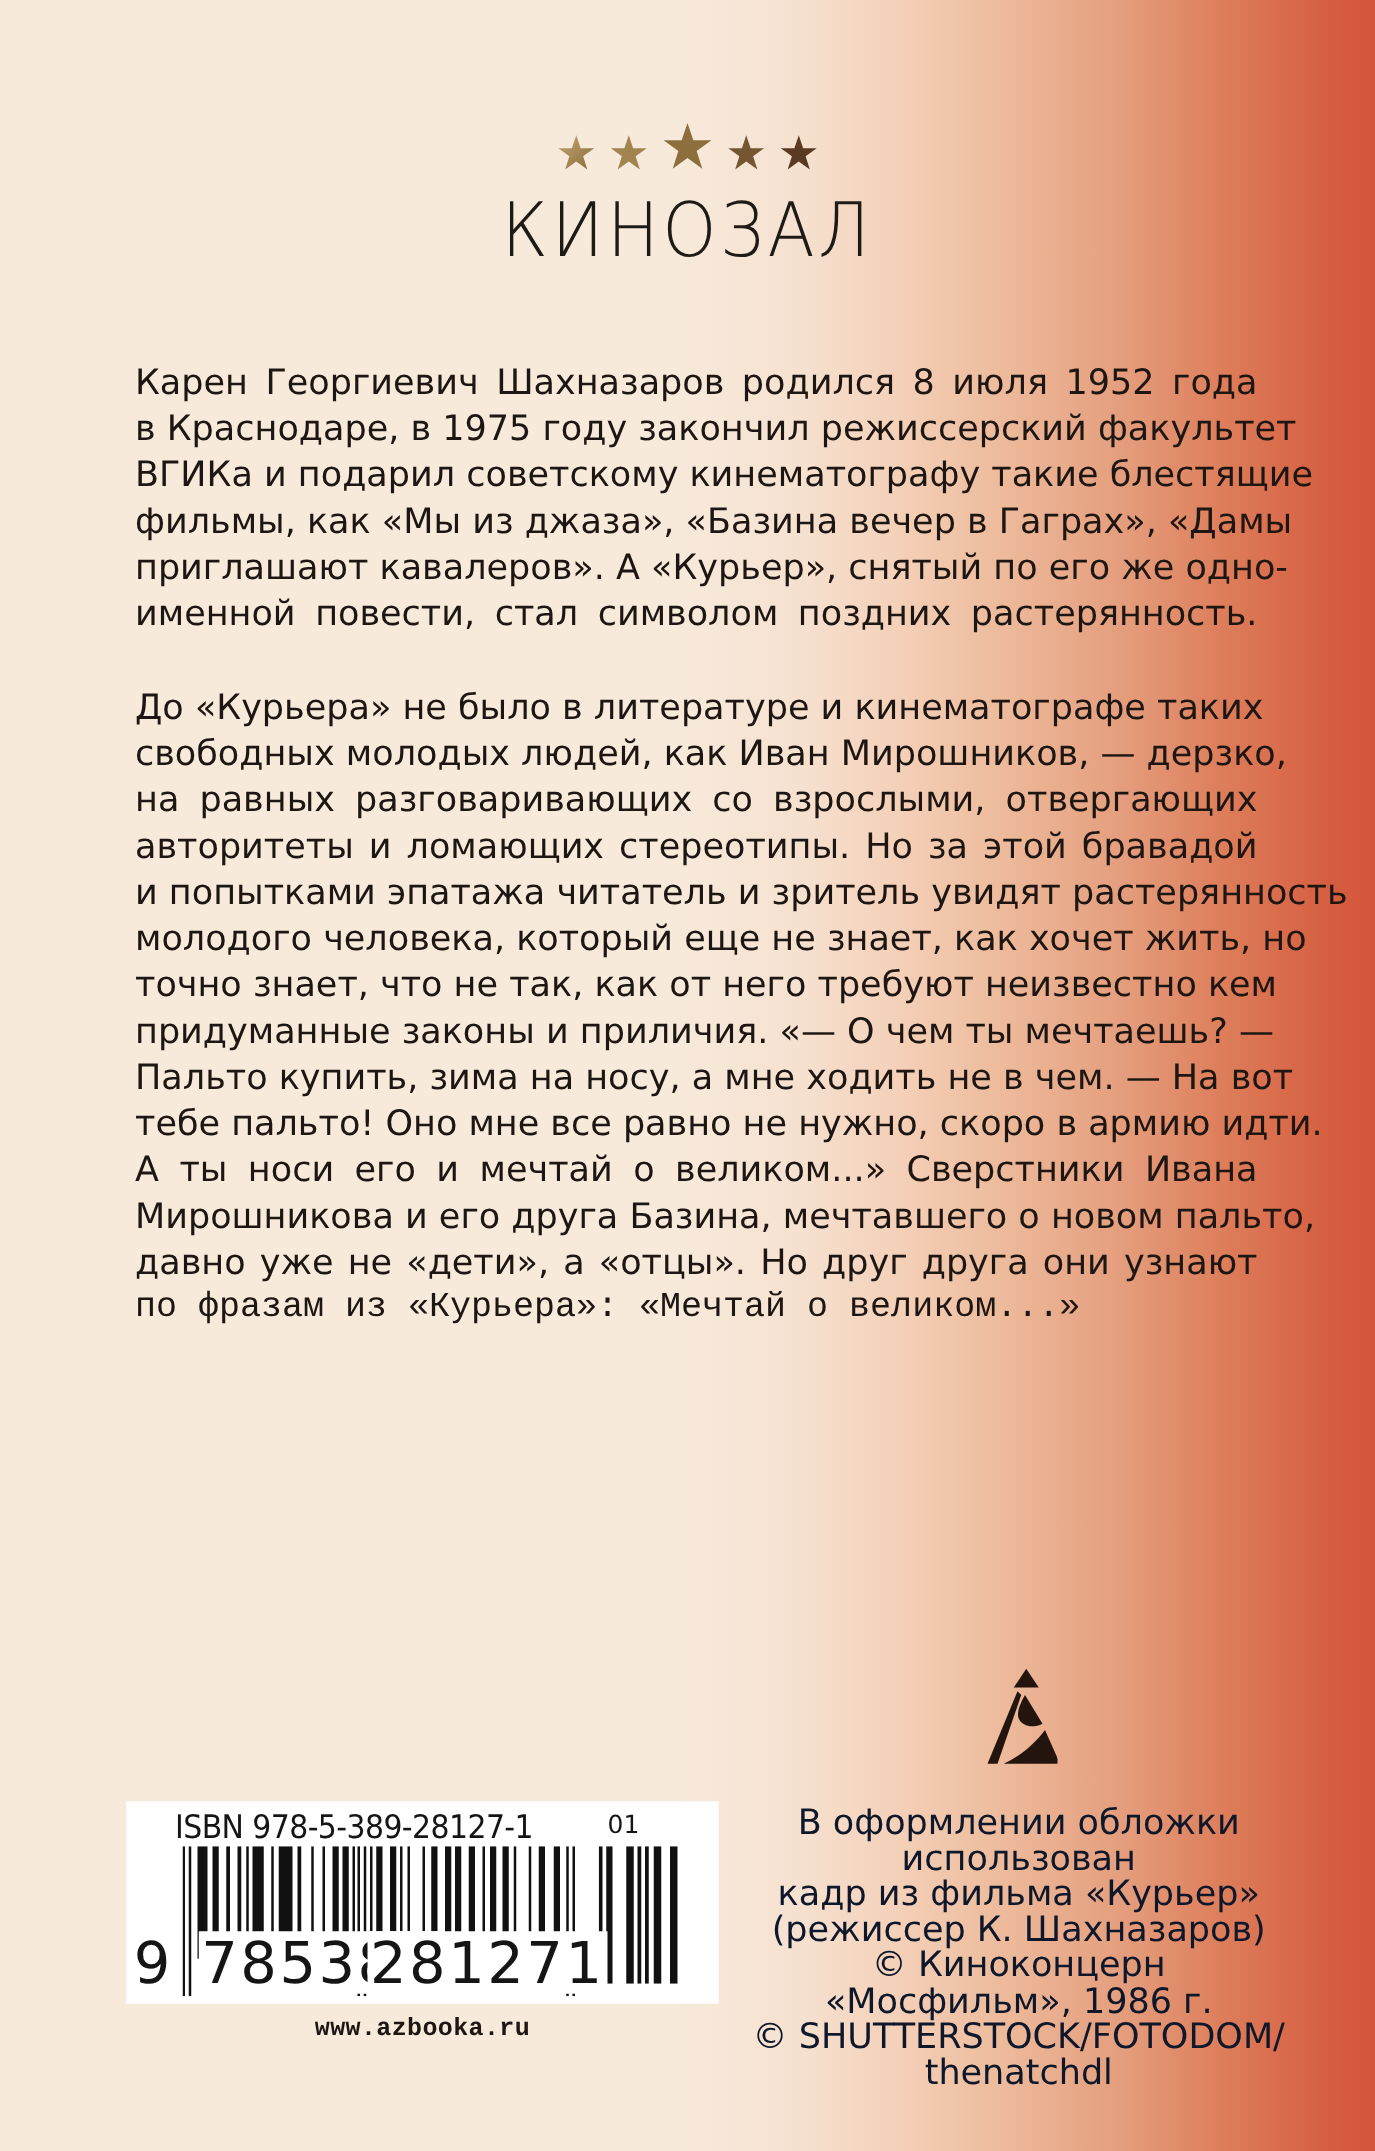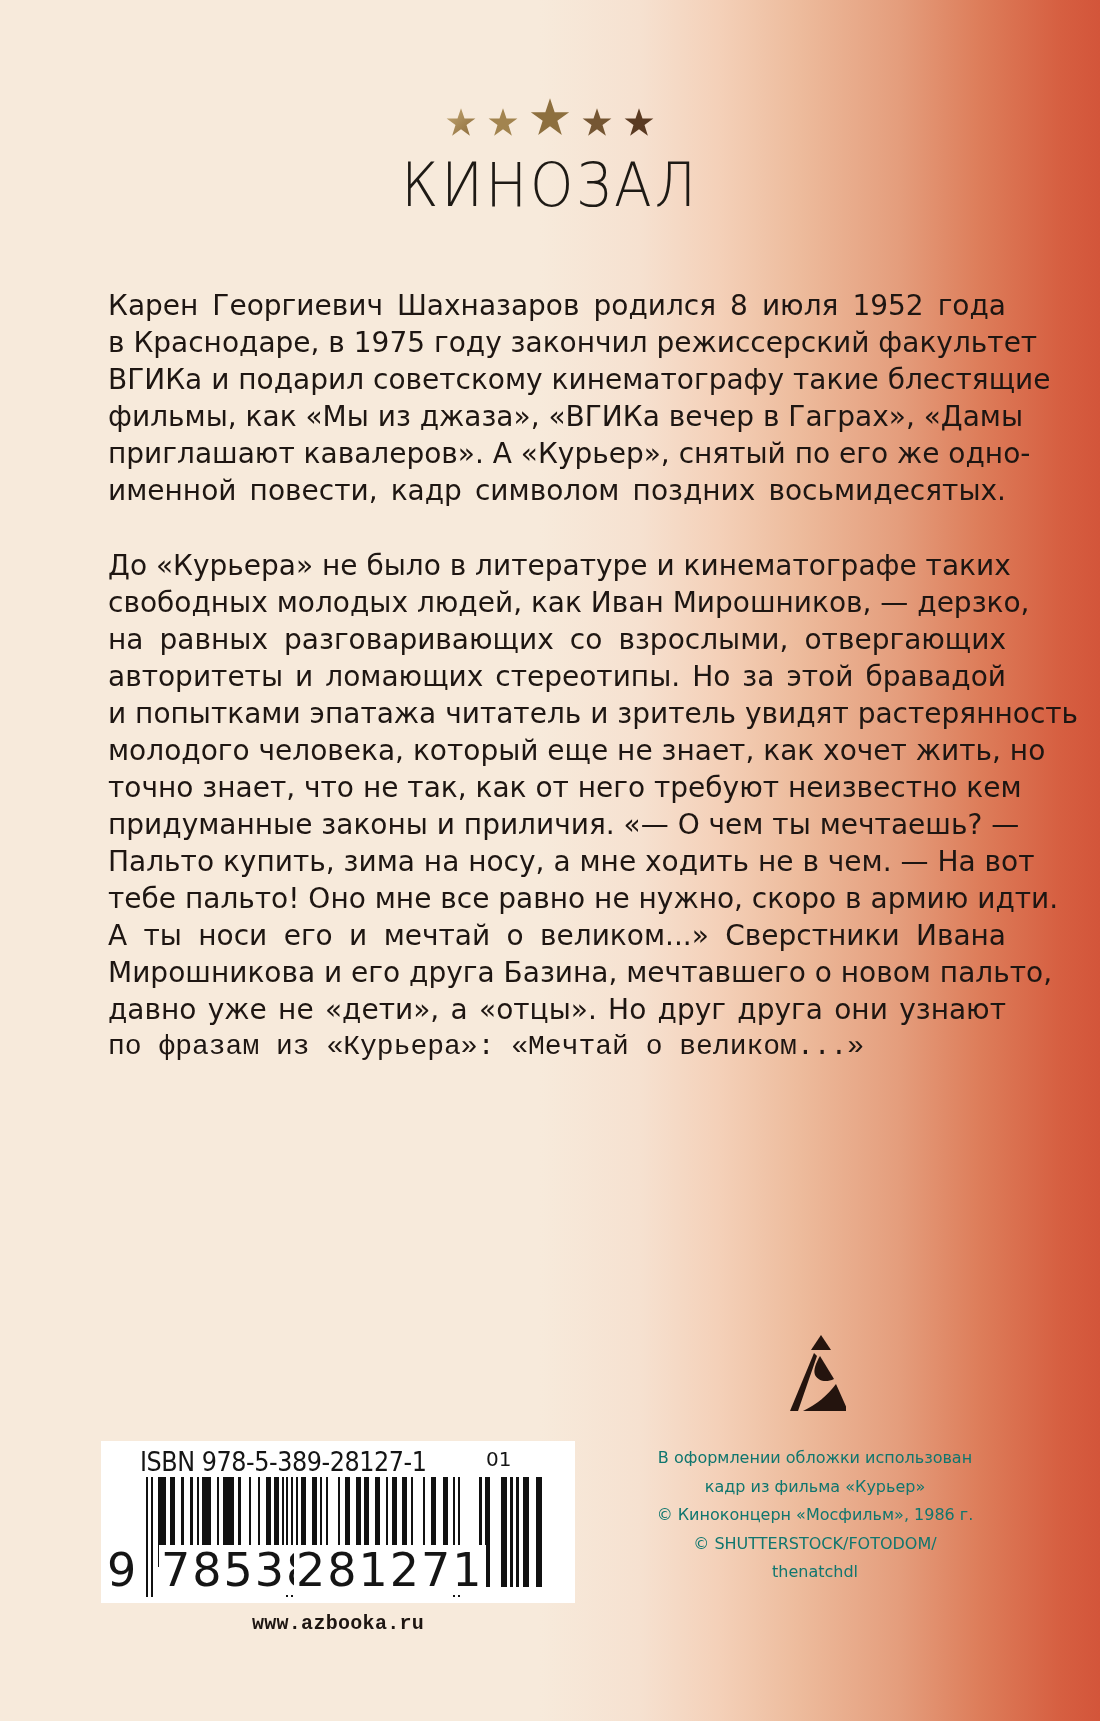--- a/index.html
+++ b/index.html
@@ -132,23 +132,23 @@
   }
   #ean-g1 { left: 58px; }
   #ean-g2 { left: 193px; }
 
   .credits {
     position: absolute;
     left: 600px;
     top: 1444px;
     width: 430px;
     text-align: center;
-    font-size: 16px;
+    font-size: 28px;
     line-height: 28.5px;
-    color: #0f766e;
+    color: #0f172a;
   }
   .credits span { display: block; }
 
   .website {
     position: absolute;
     left: 101px;
     top: 1612px;
     width: 474px;
     text-align: center;
     font-family: Liberation Mono, monospace;
@@ -184,23 +184,23 @@
     <polygon points="12,0 14.8,8.3 23.5,8.3 16.4,13.5 19.1,22 12,16.8 4.9,22 7.6,13.5 0.5,8.3 9.2,8.3" fill="#5a3a22"></polygon>
   </svg>
 </div>
 
 <div class="series-title">КИНОЗАЛ</div>
 
 <div class="para" id="para1">
   <span class="line">Карен Георгиевич Шахназаров родился 8 июля 1952 года</span>
   <span class="line">в Краснодаре, в 1975 году закончил режиссерский факультет</span>
   <span class="line">ВГИКа и подарил советскому кинематографу такие блестящие</span>
-  <span class="line">фильмы, как «Мы из джаза», «ВГИКа вечер в Гаграх», «Дамы</span>
+  <span class="line">фильмы, как «Мы из джаза», «Базина вечер в Гаграх», «Дамы</span>
   <span class="line">приглашают кавалеров». А «Курьер», снятый по его же одно-</span>
-  <span class="line">именной повести, кадр символом поздних восьмидесятых.</span>
+  <span class="line">именной повести, стал символом поздних растерянность.</span>
 </div>
 
 <div class="para" id="para2">
   <span class="line">До «Курьера» не было в литературе и кинематографе таких</span>
   <span class="line">свободных молодых людей, как Иван Мирошников, — дерзко,</span>
   <span class="line">на равных разговаривающих со взрослыми, отвергающих</span>
   <span class="line">авторитеты и ломающих стереотипы. Но за этой бравадой</span>
   <span class="line">и попытками эпатажа читатель и зритель увидят растерянность</span>
   <span class="line">молодого человека, который еще не знает, как хочет жить, но</span>
   <span class="line">точно знает, что не так, как от него требуют неизвестно кем</span>
@@ -280,18 +280,19 @@
     </g>
   </svg>
   <div class="ean-first">9</div>
   <div class="ean-group" id="ean-g1">785389</div>
   <div class="ean-group" id="ean-g2">281271</div>
 </div>
 
 <div class="credits">
   <span>В оформлении обложки использован</span>
   <span>кадр из фильма «Курьер»</span>
+  <span>(режиссер К. Шахназаров)</span>
   <span>© Киноконцерн «Мосфильм», 1986 г.</span>
   <span>© SHUTTERSTOCK/FOTODOM/</span>
   <span>thenatchdl</span>
 </div>
 
 <div class="website">www.azbooka.ru</div>
 
 </body></html>

